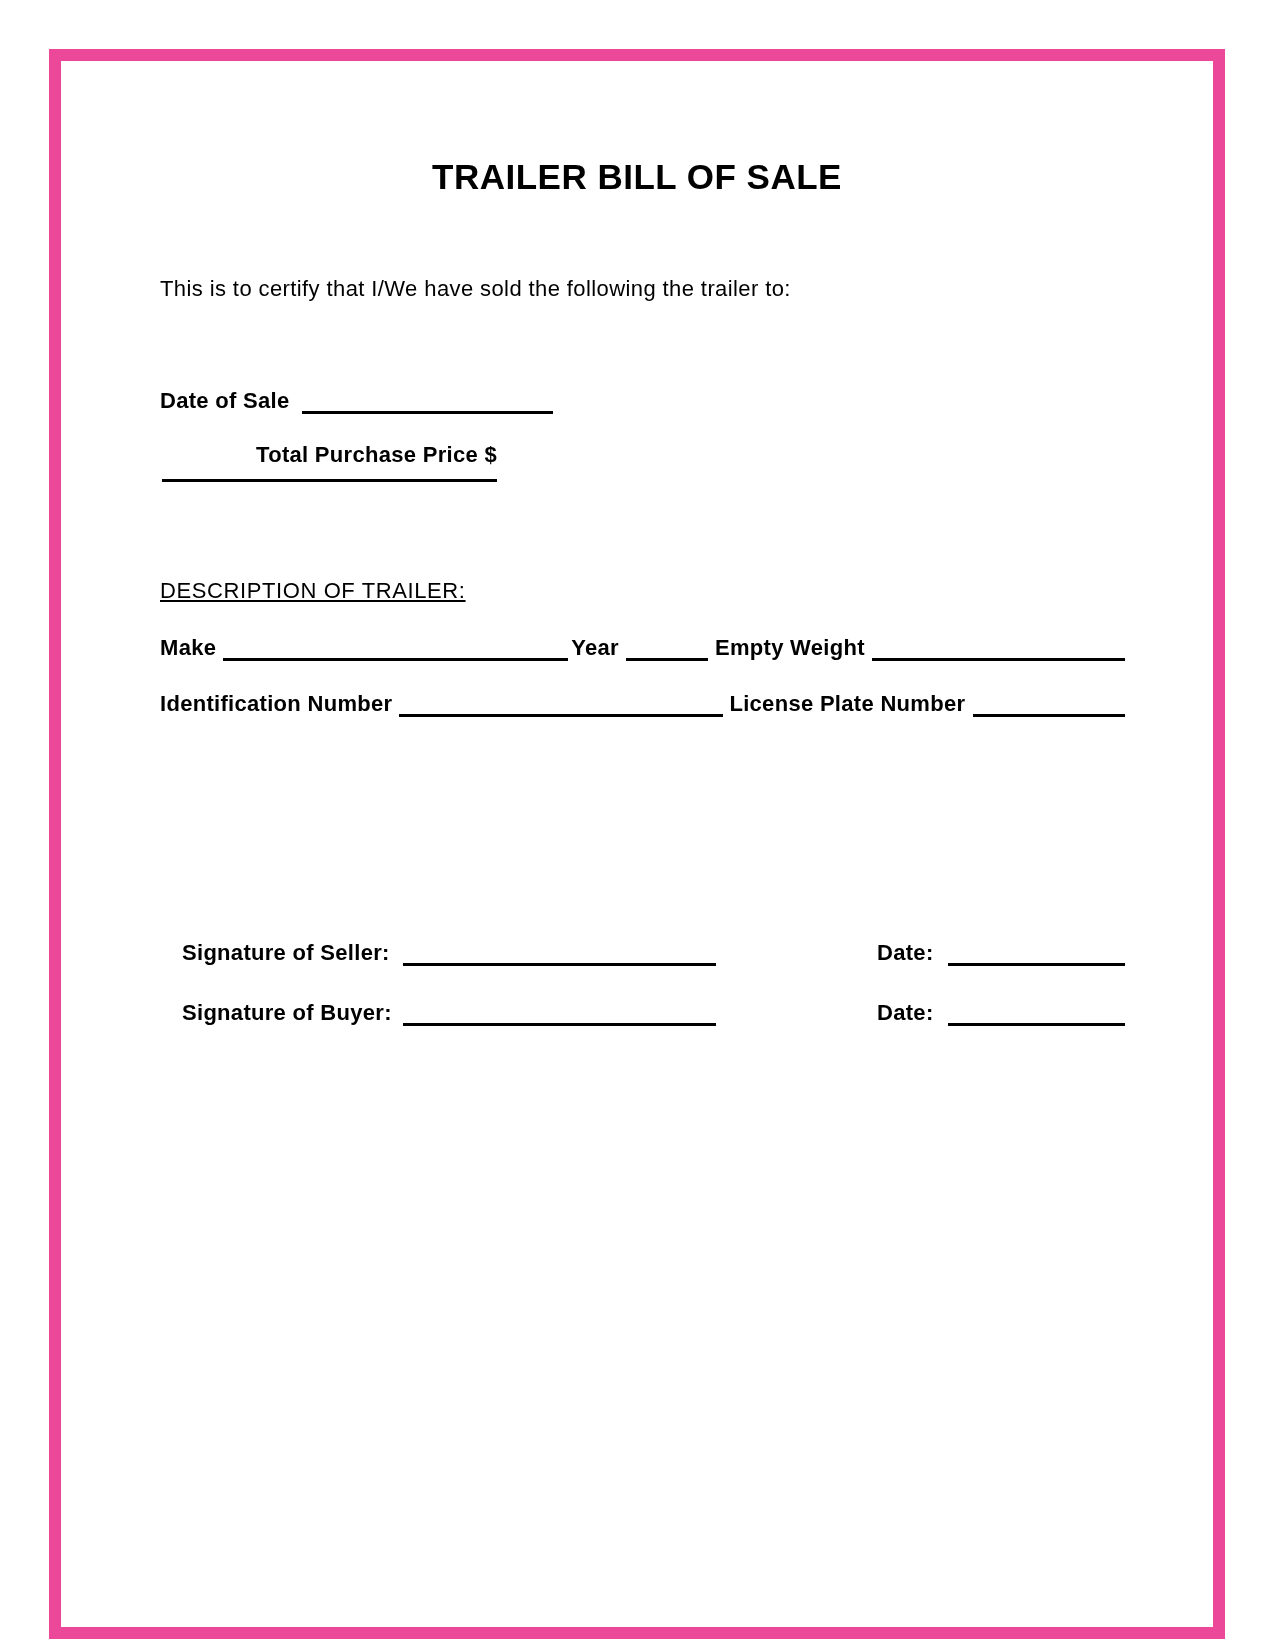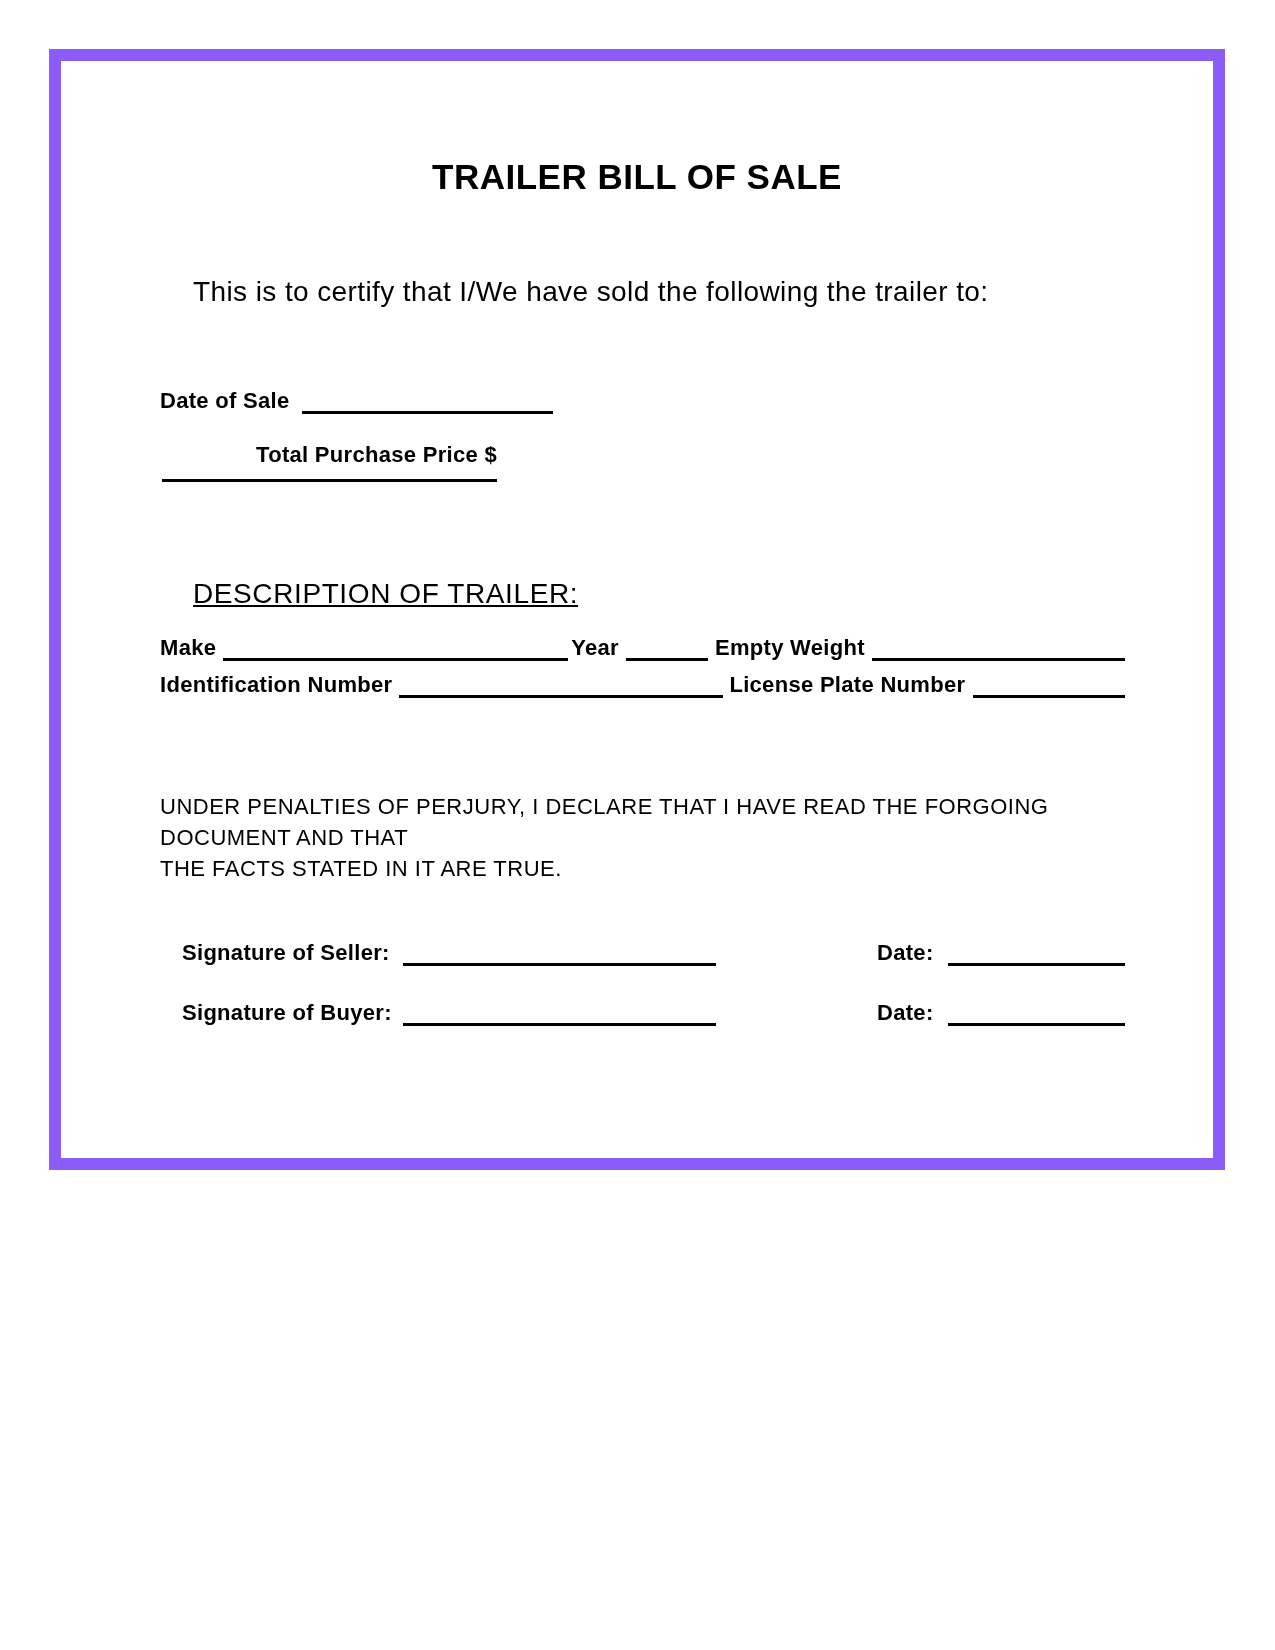--- a/index.html
+++ b/index.html
@@ -10,42 +10,41 @@
     color: #000000;
     font-family: "Liberation Sans", sans-serif;
     position: relative;
     overflow: hidden;
   }
   .frame {
     position: absolute;
     left: 49px;
     top: 49px;
     width: 1176px;
-    height: 1121px;
-    border: 12px solid #8b5cf6;
+    height: 1590px;
+    border: 12px solid #ec4899;
     box-sizing: border-box;
     background: #ffffff;
   }
   .abs { position: absolute; }
   .title {
     left: 0;
     right: 0;
     top: 96px;
     text-align: center;
     font-size: 35px;
     font-weight: 700;
     letter-spacing: 0.5px;
     white-space: nowrap;
   }
   .text {
-    font-size: 28px;
+    font-size: 22px;
     line-height: 1;
     letter-spacing: 0.4px;
     white-space: nowrap;
-    margin-left: 33px;
   }
   .caps { letter-spacing: 0.6px; }
   .row {
     display: flex;
     align-items: flex-end;
     font-size: 22px;
     line-height: 1;
     letter-spacing: 0.3px;
   }
   .lbl {
@@ -90,31 +89,27 @@
 
   <div class="abs row" style="left: 99px; top: 576px; width: 965px;">
     <span class="lbl">Make</span>
     <span class="uline" style="margin-left: 7px; width: 345px;"></span>
     <span class="lbl" style="margin-left: 3px;">Year</span>
     <span class="uline" style="margin-left: 7px; width: 82px;"></span>
     <span class="lbl" style="margin-left: 7px;">Empty Weight</span>
     <span class="uline grow" style="margin-left: 7px;"></span>
   </div>
 
-  <div class="abs row" style="left: 99px; top: 613px; width: 965px;">
+  <div class="abs row" style="left: 99px; top: 632px; width: 965px;">
     <span class="lbl">Identification Number</span>
     <span class="uline" style="margin-left: 7px; width: 324px;"></span>
     <span class="lbl" style="margin-left: 6px;">License Plate Number</span>
     <span class="uline grow" style="margin-left: 8px;"></span>
   </div>
 
-  <div class="abs perjury" style="left: 99px; top: 730px; width: 990px;">
-    <div>UNDER PENALTIES OF PERJURY, I DECLARE THAT I HAVE READ THE FORGOING DOCUMENT AND THAT</div>
-    <div>THE FACTS STATED IN IT ARE TRUE.</div>
-  </div>
 
   <div class="abs row" style="left: 121px; top: 881px; width: 943px;">
     <span class="sig-lbl-box">Signature of Seller:</span>
     <span class="uline" style="width: 313px;"></span>
     <span class="lbl" style="margin-left: 161px;">Date:</span>
     <span class="uline grow" style="margin-left: 14px;"></span>
   </div>
 
   <div class="abs row" style="left: 121px; top: 941px; width: 943px;">
     <span class="sig-lbl-box">Signature of Buyer:</span>

